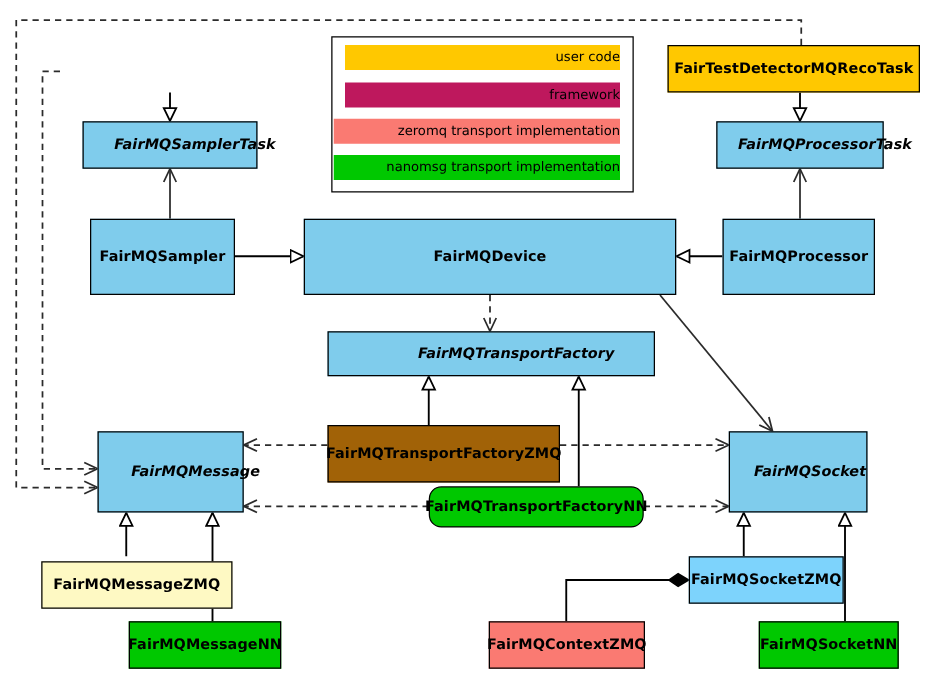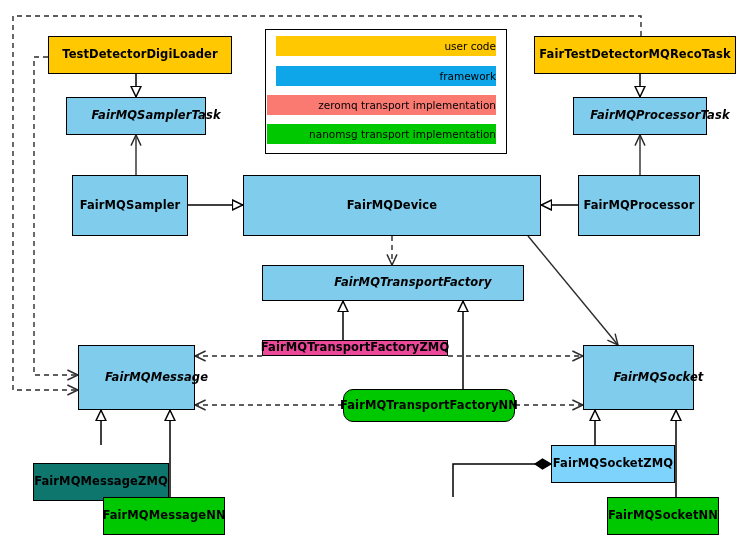--- a/index.html
+++ b/index.html
@@ -90,23 +90,20 @@
     </g>
     <g stroke="#2b2b2b" stroke-width="1.4" fill="none" stroke-dasharray="5,4">
       <path d="M641,36 L641,16 L13,16 L13,390 L78,390" marker-end="url(#openArrow)"></path>
     </g>
 
     <g stroke="#000" stroke-width="1.5" fill="none">
       <path d="M453,497 L453,464 L551,464" marker-end="url(#blackDiamond)"></path>
     </g>
   </svg>
 
-  <div class="node" style="left:48px;top:36px;width:184px;height:38px;background:#FFC800;">
-    <span>TestDetectorDigiLoader</span>
-  </div>
 
   <div class="node" style="left:534px;top:36px;width:202px;height:38px;background:#FFC800;">
     <span>FairTestDetectorMQRecoTask</span>
   </div>
 
   <div class="node abstract" style="left:66px;top:97px;width:140px;height:38px;background:#7FCCEC;">
     <span>FairMQSamplerTask</span>
   </div>
 
   <div class="node abstract" style="left:573px;top:97px;width:134px;height:38px;background:#7FCCEC;">
@@ -122,60 +119,63 @@
   </div>
 
   <div class="node" style="left:578px;top:175px;width:122px;height:61px;background:#7FCCEC;">
     <span>FairMQProcessor</span>
   </div>
 
   <div class="node abstract" style="left:262px;top:265px;width:262px;height:36px;background:#7FCCEC;">
     <span>FairMQTransportFactory</span>
   </div>
 
-  <div class="node" style="left:262px;top:340px;width:186px;height:16px;background:#ec4899;">
+  <div class="node" style="left:262px;top:340px;width:186px;height:46px;background:#a16207;">
     <span>FairMQTransportFactoryZMQ</span>
   </div>
 
   <div class="node" style="left:343px;top:389px;width:172px;height:33px;background:#00C800;border-radius:10px;">
     <span>FairMQTransportFactoryNN</span>
   </div>
 
   <div class="node abstract" style="left:78px;top:345px;width:117px;height:65px;background:#7FCCEC;">
     <span>FairMQMessage</span>
   </div>
 
-  <div class="node abstract" style="left:583px;top:345px;width:111px;height:65px;background:#7FCCEC;">
+  <div class="node abstract" style="left:583px;top:345px;width:111px;height:65px;background:#7FCCEC;justify-content:flex-end;">
     <span>FairMQSocket</span>
   </div>
 
-  <div class="node" style="left:33px;top:463px;width:136px;height:38px;background:#0f766e;">
+  <div class="node" style="left:33px;top:449px;width:153px;height:38px;background:#fef9c3;">
     <span>FairMQMessageZMQ</span>
   </div>
 
   <div class="node" style="left:103px;top:497px;width:122px;height:38px;background:#00C800;">
     <span>FairMQMessageNN</span>
   </div>
 
   <div class="node" style="left:551px;top:445px;width:124px;height:38px;background:#7dd3fc;">
     <span>FairMQSocketZMQ</span>
   </div>
 
   <div class="node" style="left:607px;top:497px;width:112px;height:38px;background:#00C800;justify-content:flex-end;">
     <span>FairMQSocketNN</span>
   </div>
 
+  <div class="node" style="left:391px;top:497px;width:125px;height:38px;background:#FA7A72;">
+    <span>FairMQContextZMQ</span>
+  </div>
 
   <div class="legend-box" style="left:265px;top:29px;width:242px;height:125px;"></div>
 
   <div class="legend-row" style="left:276px;top:36px;width:220px;height:20px;background:#FFC800;">
     <span>user code</span>
   </div>
 
-  <div class="legend-row" style="left:276px;top:66px;width:220px;height:20px;background:#0ea5e9;">
+  <div class="legend-row" style="left:276px;top:66px;width:220px;height:20px;background:#be185d;">
     <span>framework</span>
   </div>
 
   <div class="legend-row" style="left:267px;top:95px;width:229px;height:20px;background:#FA7A72;">
     <span>zeromq transport implementation</span>
   </div>
 
   <div class="legend-row" style="left:267px;top:124px;width:229px;height:20px;background:#00C800;">
     <span>nanomsg transport implementation</span>
   </div>

